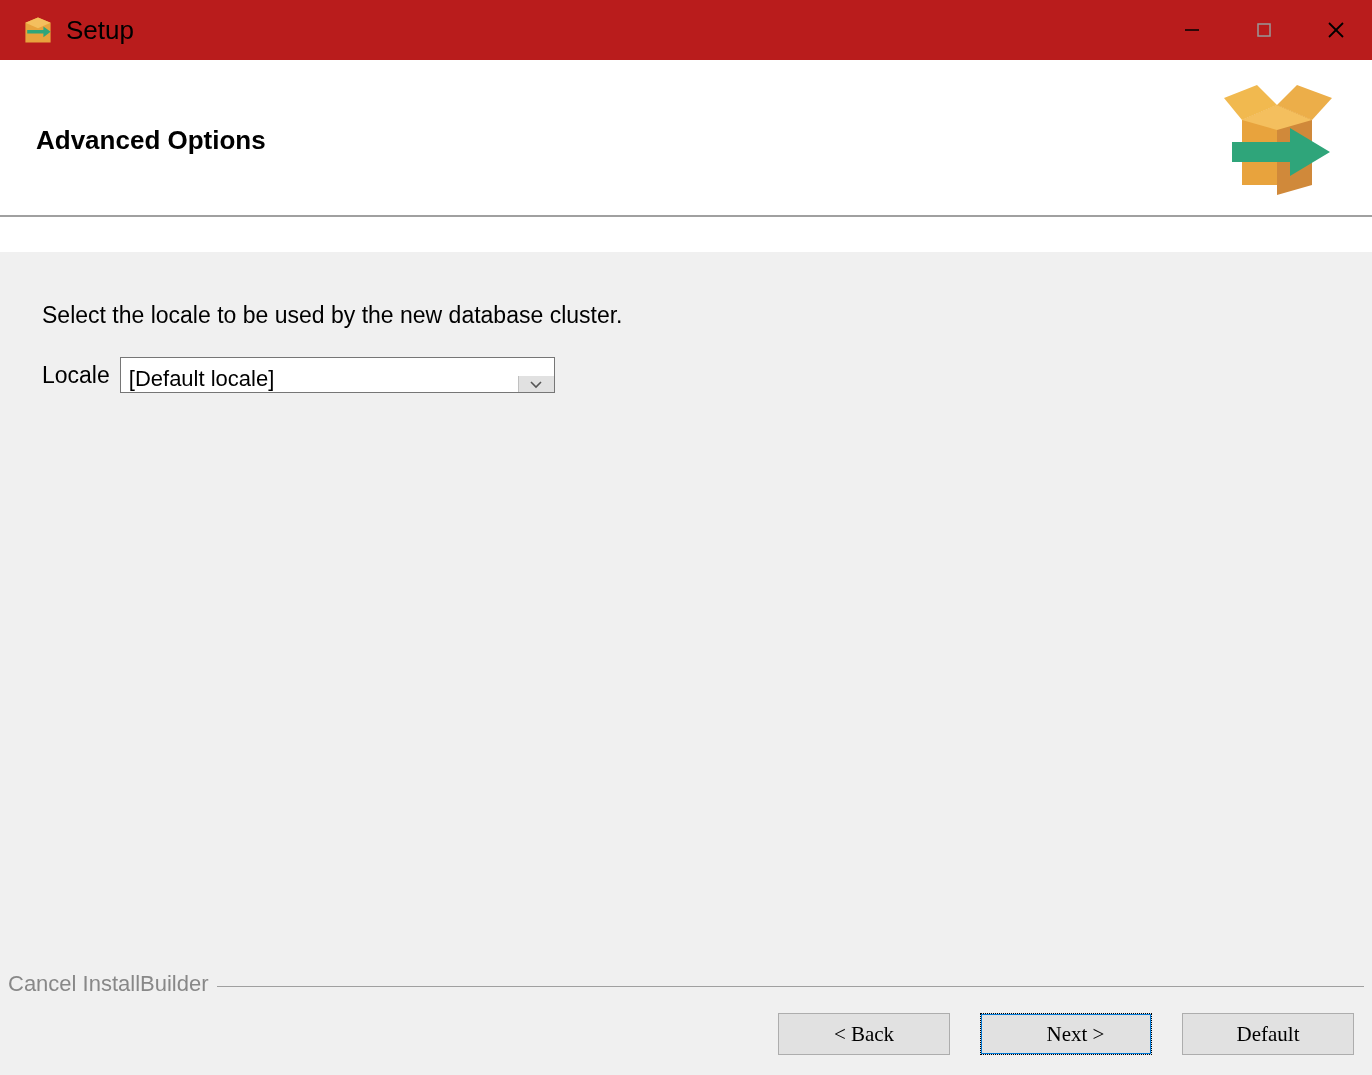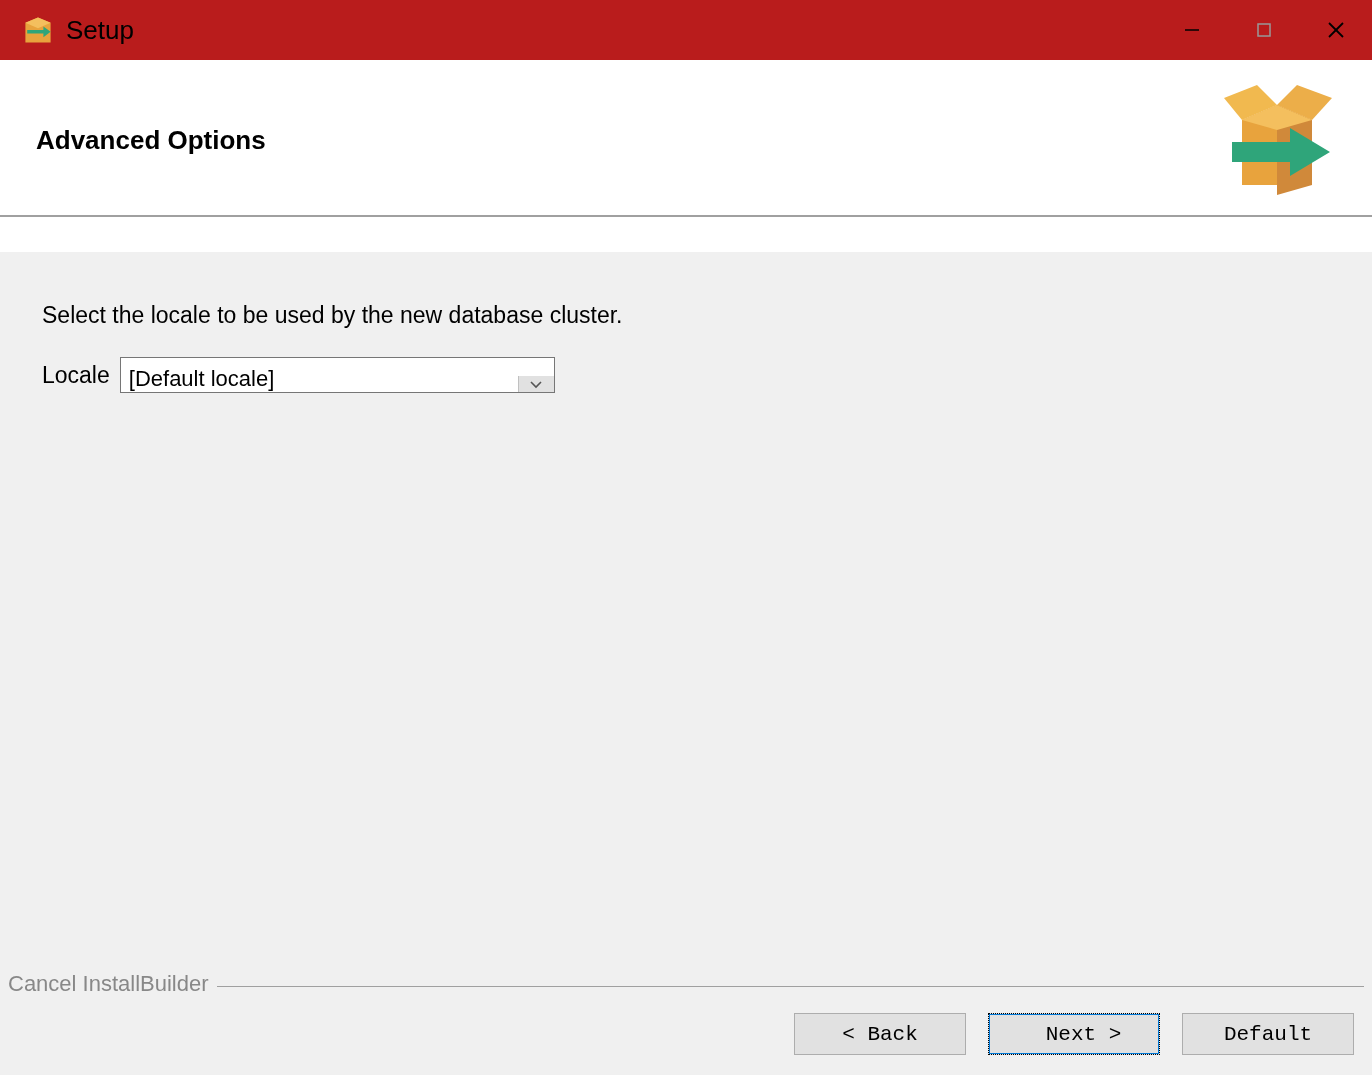--- a/index.html
+++ b/index.html
@@ -143,21 +143,22 @@
       gap: 22px;
     }
     .wizard-btn {
       width: 172px;
       height: 42px;
       background: #e1e1e1;
       border: 1px solid #adadad;
       font-size: 21px;
       color: #000;
       cursor: pointer;
-      font-family: Liberation Mono, monospace;
+      font-family: Liberation Serif, serif;
+      margin-left: 8px;
     }
     .wizard-btn.focused {
       border: 1px dotted #000;
       outline: 1px solid #0078d7;
       outline-offset: -2px;
       padding-left: 19px;
     }
   </style>
 </head>
 <body>

